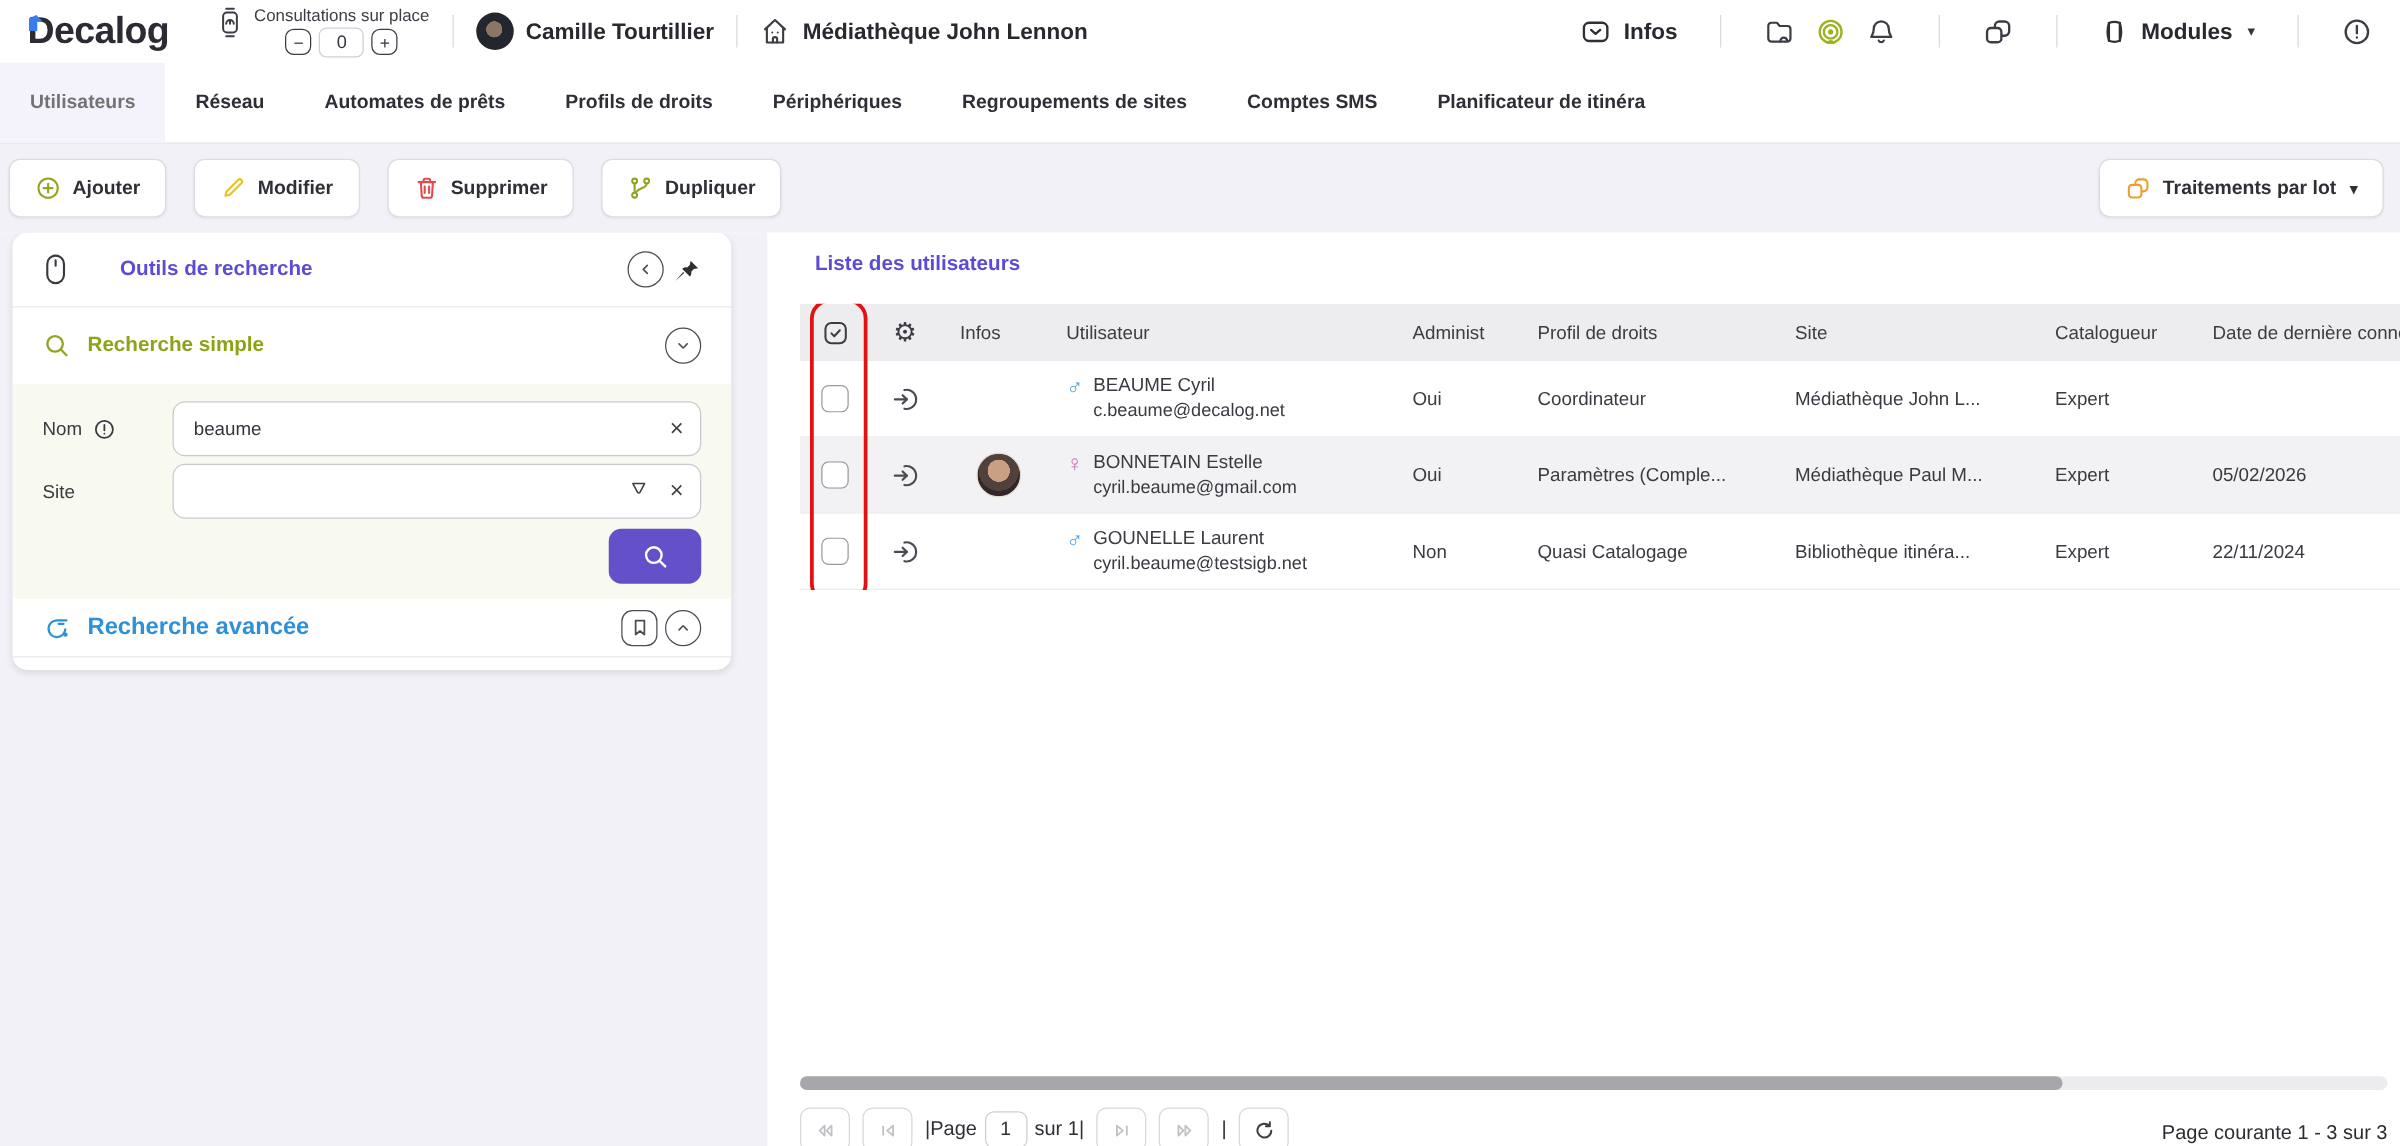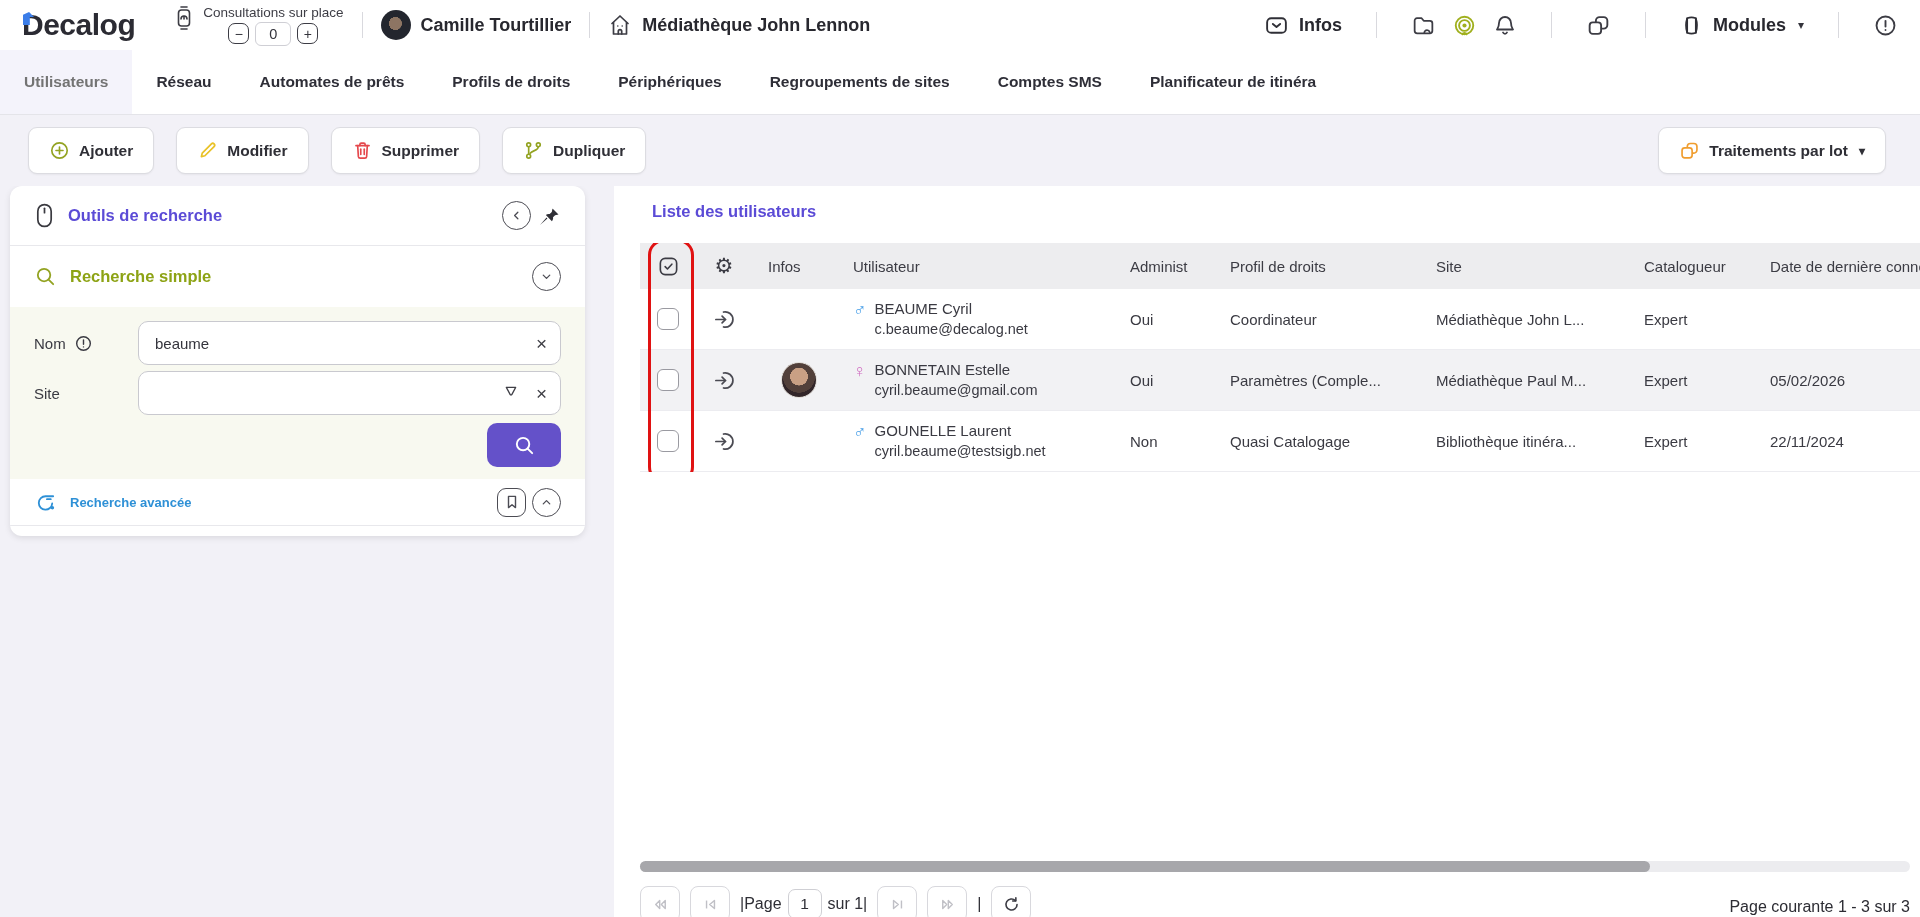--- a/index.html
+++ b/index.html
@@ -32,32 +32,32 @@
 
   
   .nav { position:absolute; left:0; top:50px; width:1920px; height:65px; background:#fff;
     border-bottom:1px solid #e4e4e9; display:flex; z-index:25; }
   .tab { height:100%; display:flex; align-items:center; padding:0 24px; font-size:15.5px;
     font-weight:700; color:#2e2e37; cursor:pointer; white-space:nowrap; }
   .tab.active { background:#f4f3fb; color:#737373; }
 
   
   .toolbar { position:absolute; left:0; top:115px; width:1920px; height:71px; background:#f2f1f7;
-    display:flex; align-items:center; padding:0 28px; gap:22px; z-index:20; }
+    display:flex; align-items:center; padding:0 7px; gap:22px; z-index:20; }
   .btn { height:47px; background:#fff; border:1px solid #dcdce1; border-radius:9px;
     display:flex; align-items:center; gap:9px; padding:0 20px; font-size:15.5px; font-weight:700;
     color:#2f2f36; box-shadow:0 1px 2px rgba(0,0,0,.05); cursor:pointer; }
   .btn-batch { margin-left:auto; margin-right:6px; }
 
   
   .left-strip { position:absolute; left:0; top:186px; width:614px; height:731px; background:#f2f1f7; }
   .side-card { position:absolute; left:10px; top:186px; width:575px; height:350px; background:#fff;
     border-radius:12px; box-shadow:0 2px 6px rgba(0,0,0,.10); z-index:5; overflow:hidden; }
   .side-row { display:flex; align-items:center; padding:0 24px; }
-  .side-row.title-row { height:59px; }
+  .side-row.title-row { height:59px;gap:28px; }
   .side-title { font-size:16.5px; font-weight:700; color:#5b4bd6; margin-left:13px; }
   .side-divider { height:1px; background:#e8e8ec; margin:0 0; }
   .side-row.simple-row { height:61px; }
   .simple-title { font-size:16.5px; font-weight:700; color:#8da315; margin-left:13px; }
   .side-right { margin-left:auto; display:flex; align-items:center; gap:6px; }
   .circle-btn { width:29px; height:29px; border:1.5px solid #4c4c54; border-radius:50%;
     display:flex; align-items:center; justify-content:center; color:#4c4c54; background:#fff; cursor:pointer; }
   .square-btn { width:29px; height:29px; border:1.5px solid #4c4c54; border-radius:9px;
     display:flex; align-items:center; justify-content:center; color:#4c4c54; background:#fff; cursor:pointer; }
   .search-form { background:#f8f9f0; padding:14px 24px 12px; }
@@ -67,21 +67,21 @@
   .text-input { width:100%; height:44px; border:1px solid #c9c9cf; border-radius:10px; background:#fff;
     font-size:15px; color:#34343c; padding:0 66px 0 16px; outline:none;
     font-family:"Liberation Sans", sans-serif; }
   .input-clear { position:absolute; right:14px; top:50%; transform:translateY(-50%); font-size:19px;
     color:#3f3f46; cursor:pointer; line-height:1; }
   .input-dd { position:absolute; right:42px; top:50%; transform:translateY(-50%); color:#3f3f46; cursor:pointer; }
   .search-btn-row { display:flex; justify-content:flex-end; margin-top:8px; }
   .search-btn { width:74px; height:44px; background:#6451c9; border:none; border-radius:10px;
     display:flex; align-items:center; justify-content:center; cursor:pointer; }
   .side-row.adv-row { height:46px; }
-  .adv-title { font-size:13px; font-weight:700; color:#2e90d6; margin-left:13px; }
+  .adv-title { font-size:19px; font-weight:700; color:#2e90d6; margin-left:13px; }
 
   
   .content { position:absolute; left:614px; top:186px; width:1306px; height:731px; background:#fff; }
   .list-title { font-size:16.5px; font-weight:700; color:#5b4bd6; margin:16px 0 22px 38px; }
   .table { margin-left:26px; width:1280px; overflow:hidden; position:relative; }
   .grid-row { display:grid; grid-template-columns:56px 56px 93px 277px 96px 206px 208px 126px 240px;
     align-items:center; }
   .thead { height:46px; background:#ededef; font-size:15px; color:#3c3c44; }
   .th { padding-left:12px; white-space:nowrap; overflow:hidden; }
   .th.c { display:flex; justify-content:center; padding-left:0; }

